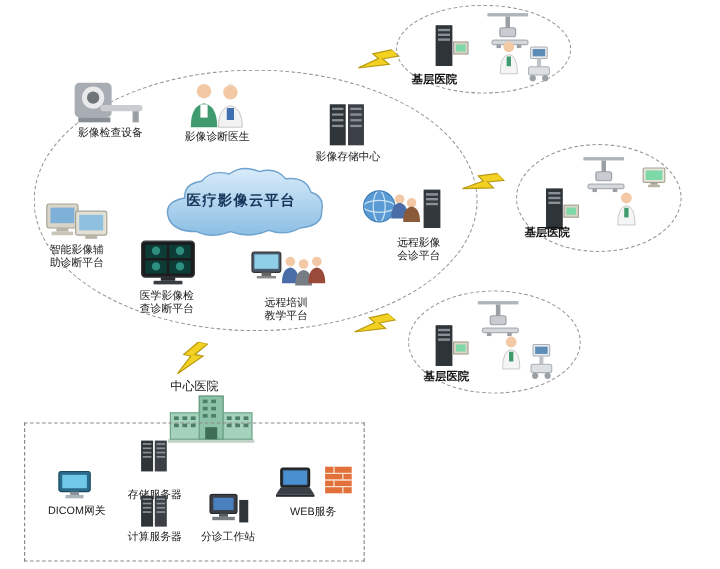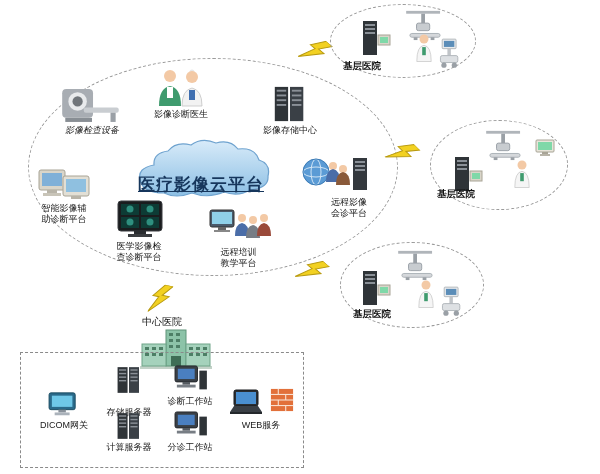--- a/index.html
+++ b/index.html
@@ -10,23 +10,23 @@
   .boundary{position:absolute;border:1px dashed #9a9a9a;border-radius:50%;font-weight:bold;}
   .box{position:absolute;border:1px dashed #8a8a8a;}
   .node{position:absolute;display:flex;flex-direction:column;align-items:center;gap:1px;}
   .lbl{font-size:9px;line-height:1.25;color:#1a1a1a;text-align:left;}
   .nowrap{white-space:nowrap;}
   .w48{width:47px;}
   .w40{width:39px;}
   .cloud-wrap{position:absolute;left:128px;top:138px;width:146px;height:64px;}
   .cloud-wrap svg{position:absolute;left:0;top:0;}
   .cloud-text{
-    position:absolute;left:0;top:17px;width:146px;height:58px;
+    position:absolute;left:0;top:0;width:146px;height:58px;
     display:flex;align-items:center;justify-content:center;
-    font-size:17px;font-weight:bold;color:#16365c;letter-spacing:1px;text-decoration:underline;
+    font-size:12px;font-weight:bold;color:#16365c;letter-spacing:1px;
   }
   .bolt{position:absolute;}
   .ell-lbl{position:absolute;font-size:9.5px;color:#111;white-space:nowrap;}
   .sub{position:absolute;}
   .hosp-lbl{position:absolute;left:142px;top:315px;font-size:10px;color:#111;white-space:nowrap;font-family:Liberation Mono, monospace;}
 </style>
 </head>
 <body>
 
 <svg width="0" height="0" style="position:absolute" aria-hidden="true">
@@ -220,21 +220,21 @@
 
   <div class="boundary" style="left:28px;top:58px;width:368px;height:216px;"></div>
 
   <div class="cloud-wrap">
     <svg width="146" height="64">
         <use href="#sym-cloud"></use>
       </svg>
     <div class="cloud-text">医疗影像云平台</div>
   </div>
 
-  <div class="node" style="left:56px;top:87px;width:72px;font-style:italic;">
+  <div class="node" style="left:56px;top:67px;width:72px;">
     <svg width="62" height="37">
         <use href="#sym-ct"></use>
       </svg>
     <div class="lbl nowrap">影像检查设备</div>
   </div>
 
   <div class="node" style="left:150px;top:68px;width:62px;">
     <svg width="50" height="40">
         <use href="#sym-doctors"></use>
       </svg>
@@ -364,26 +364,20 @@
       <div class="lbl nowrap">存储服务器</div>
     </div>
 
     <div class="node" style="left:80px;top:58px;width:56px;">
       <svg width="32" height="30">
           <use href="#sym-servers"></use>
         </svg>
       <div class="lbl nowrap">计算服务器</div>
     </div>
 
-    <div class="node" style="left:140px;top:12px;width:58px;">
-      <svg width="40" height="30">
-          <use href="#sym-workstation"></use>
-        </svg>
-      <div class="lbl nowrap">诊断工作站</div>
-    </div>
 
     <div class="node" style="left:140px;top:58px;width:58px;">
       <svg width="40" height="30">
           <use href="#sym-workstation"></use>
         </svg>
       <div class="lbl nowrap">分诊工作站</div>
     </div>
 
     <div class="node" style="left:204px;top:32px;width:72px;">
       <div style="display:flex;align-items:flex-end;gap:6px;">

